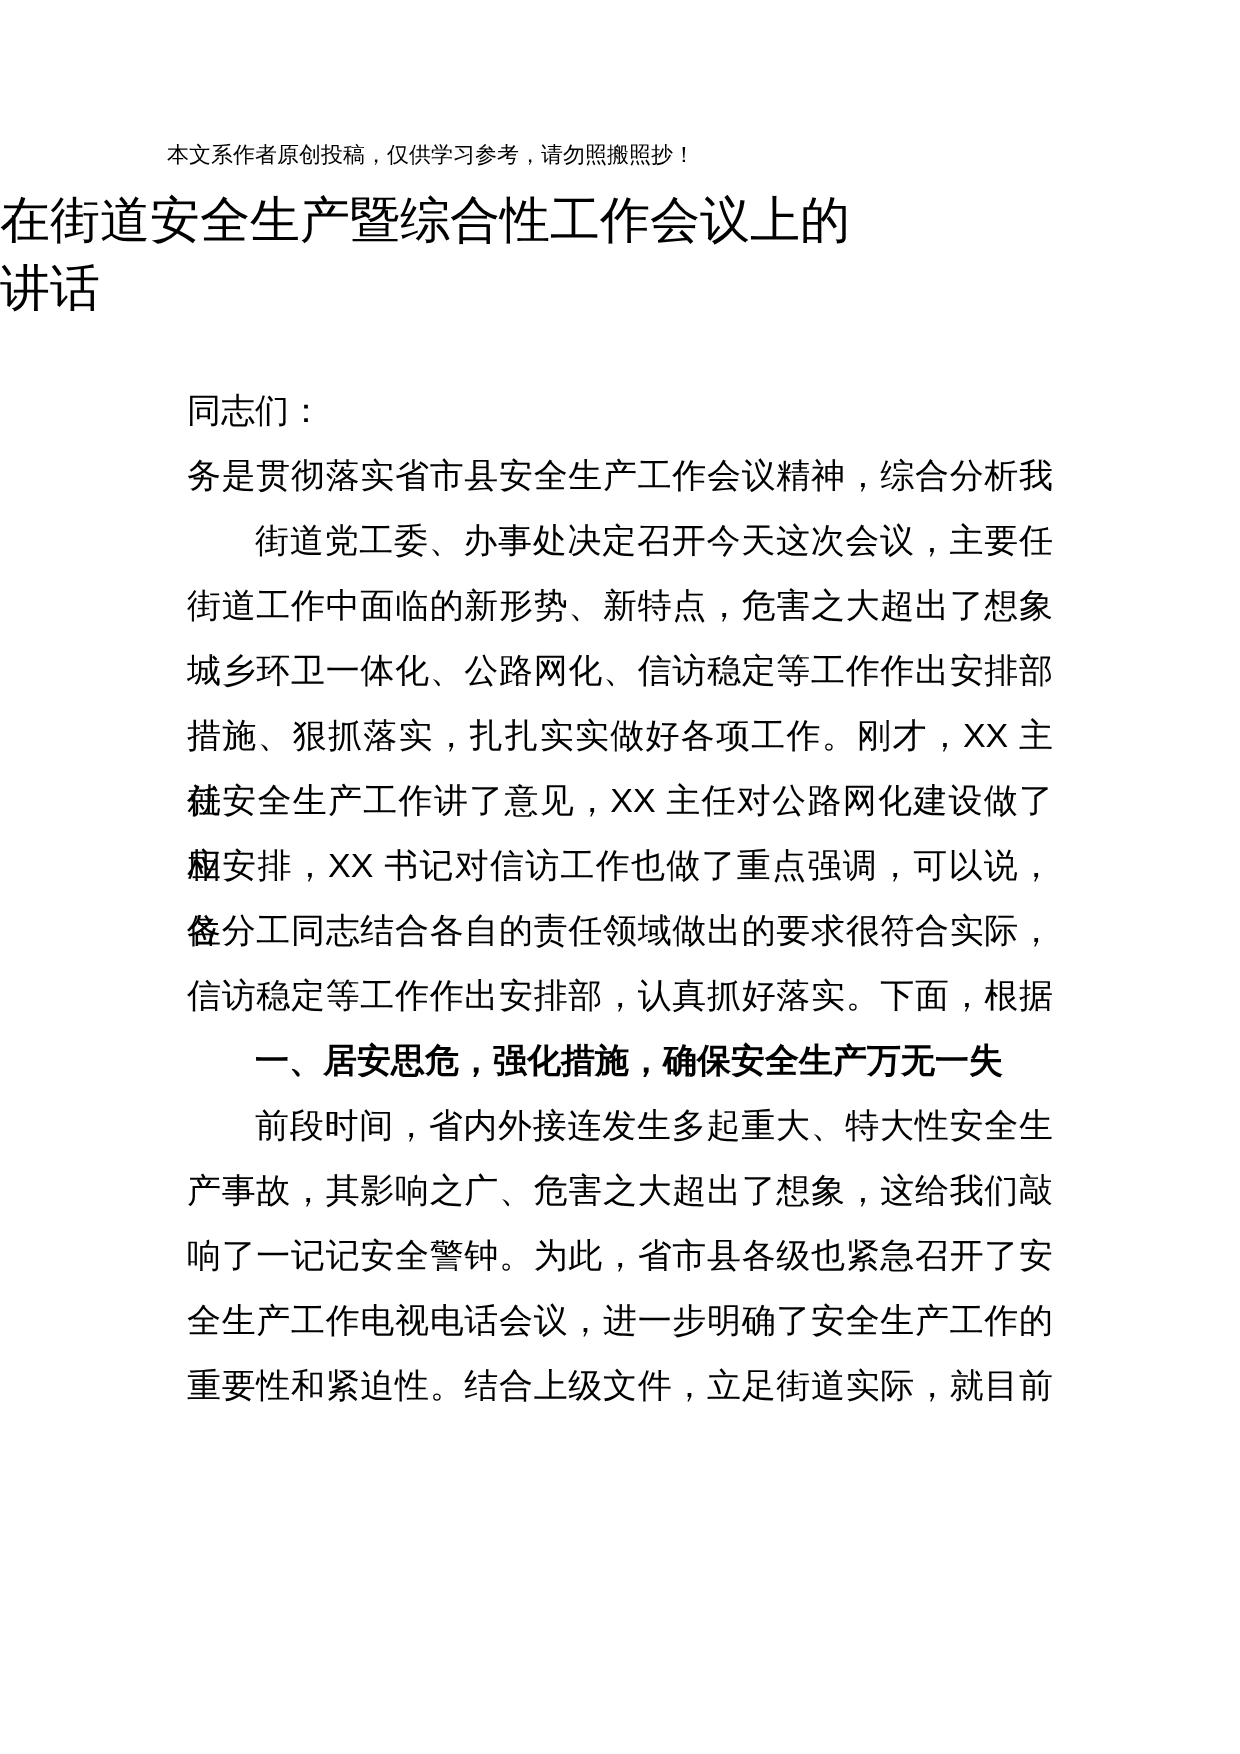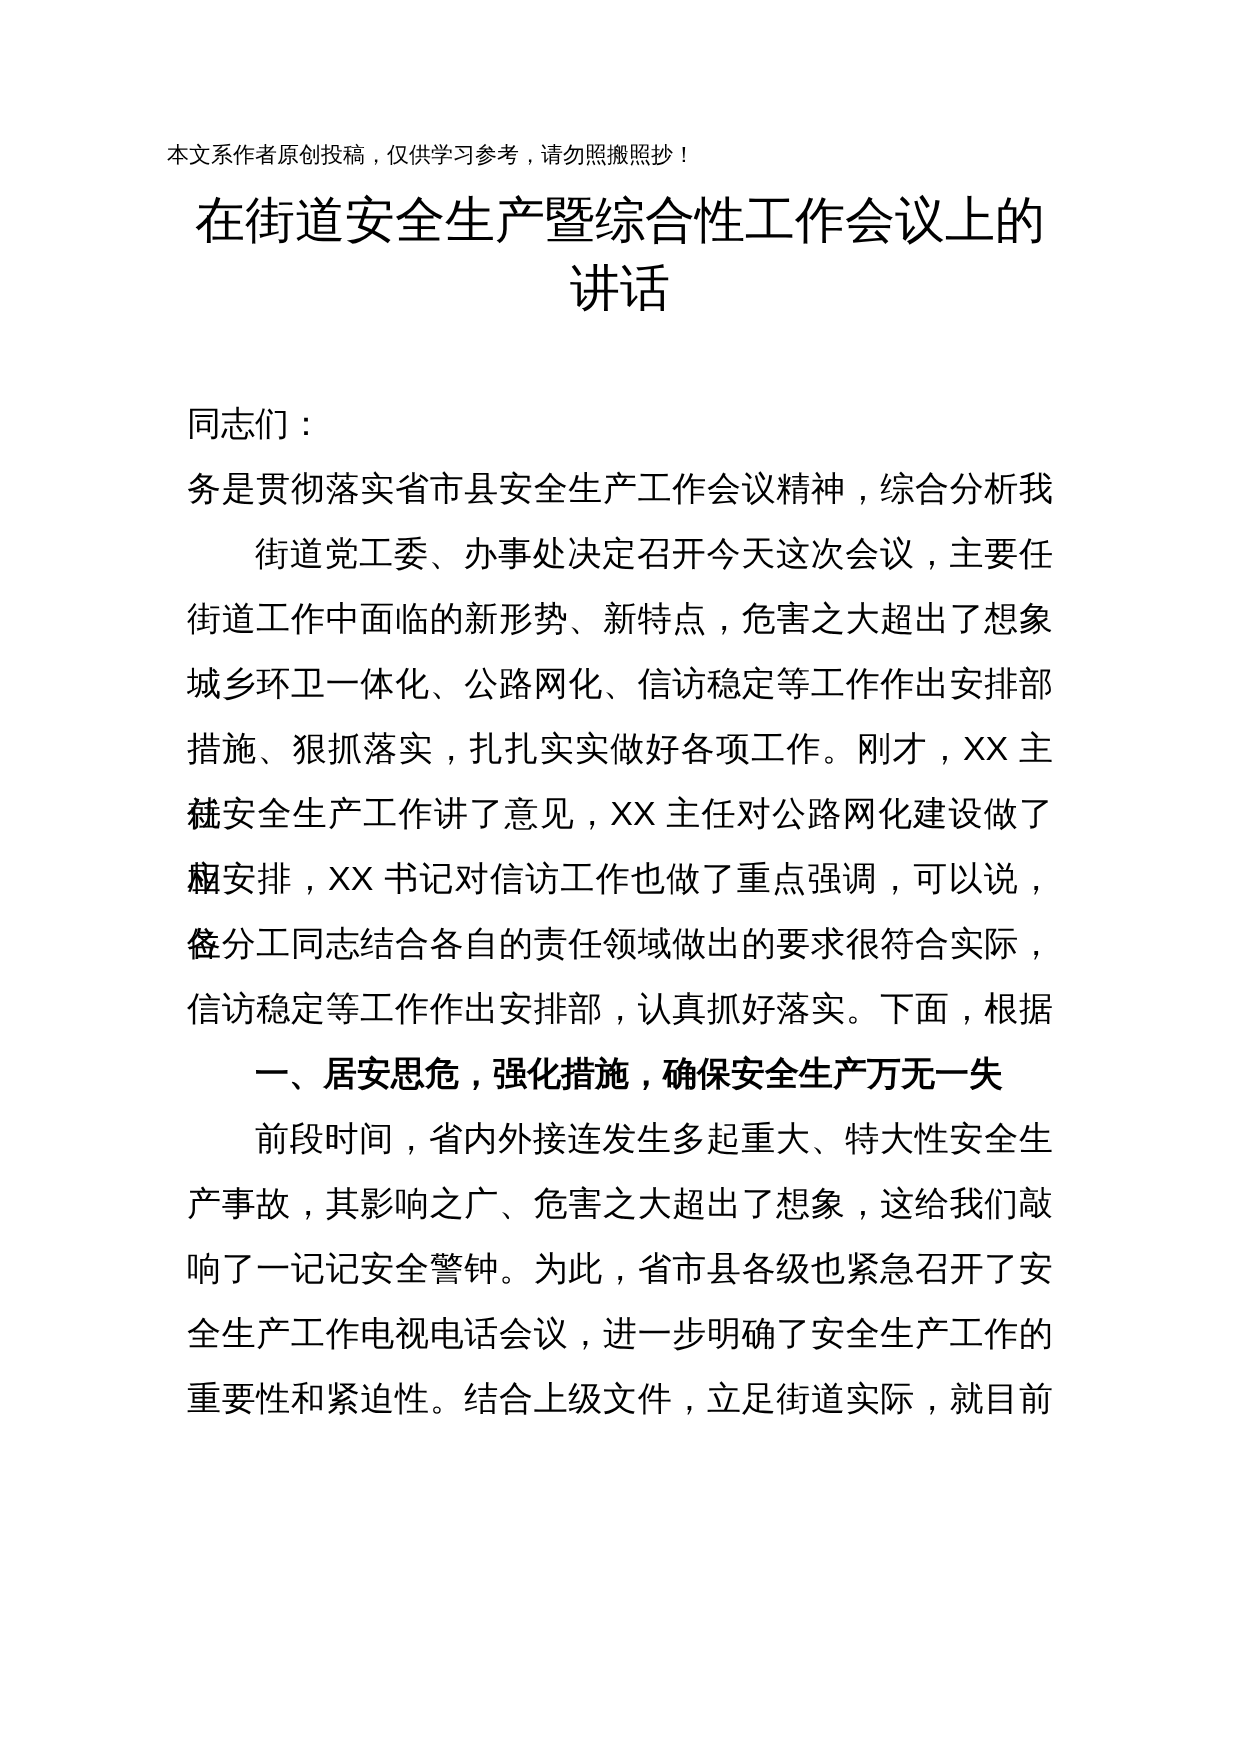--- a/index.html
+++ b/index.html
@@ -24,30 +24,30 @@
     font-size: 22px;
     line-height: 28px;
     letter-spacing: 0px;
     white-space: nowrap;
   }
   .doc-title {
     position: absolute;
     left: 0;
     right: 0;
     top: 186px;
-    text-align: center;
+    text-align: left;
     font-size: 50px;
     line-height: 68px;
     font-weight: normal;
     margin: 0;
   }
   .doc-body {
     position: absolute;
     left: 187px;
-    top: 391px;
+    top: 378px;
     width: 866px;
   }
   .line {
     height: 65px;
     line-height: 65px;
     font-size: 34px;
     text-align: left;
   }
   .line.j {
     text-align: justify;

